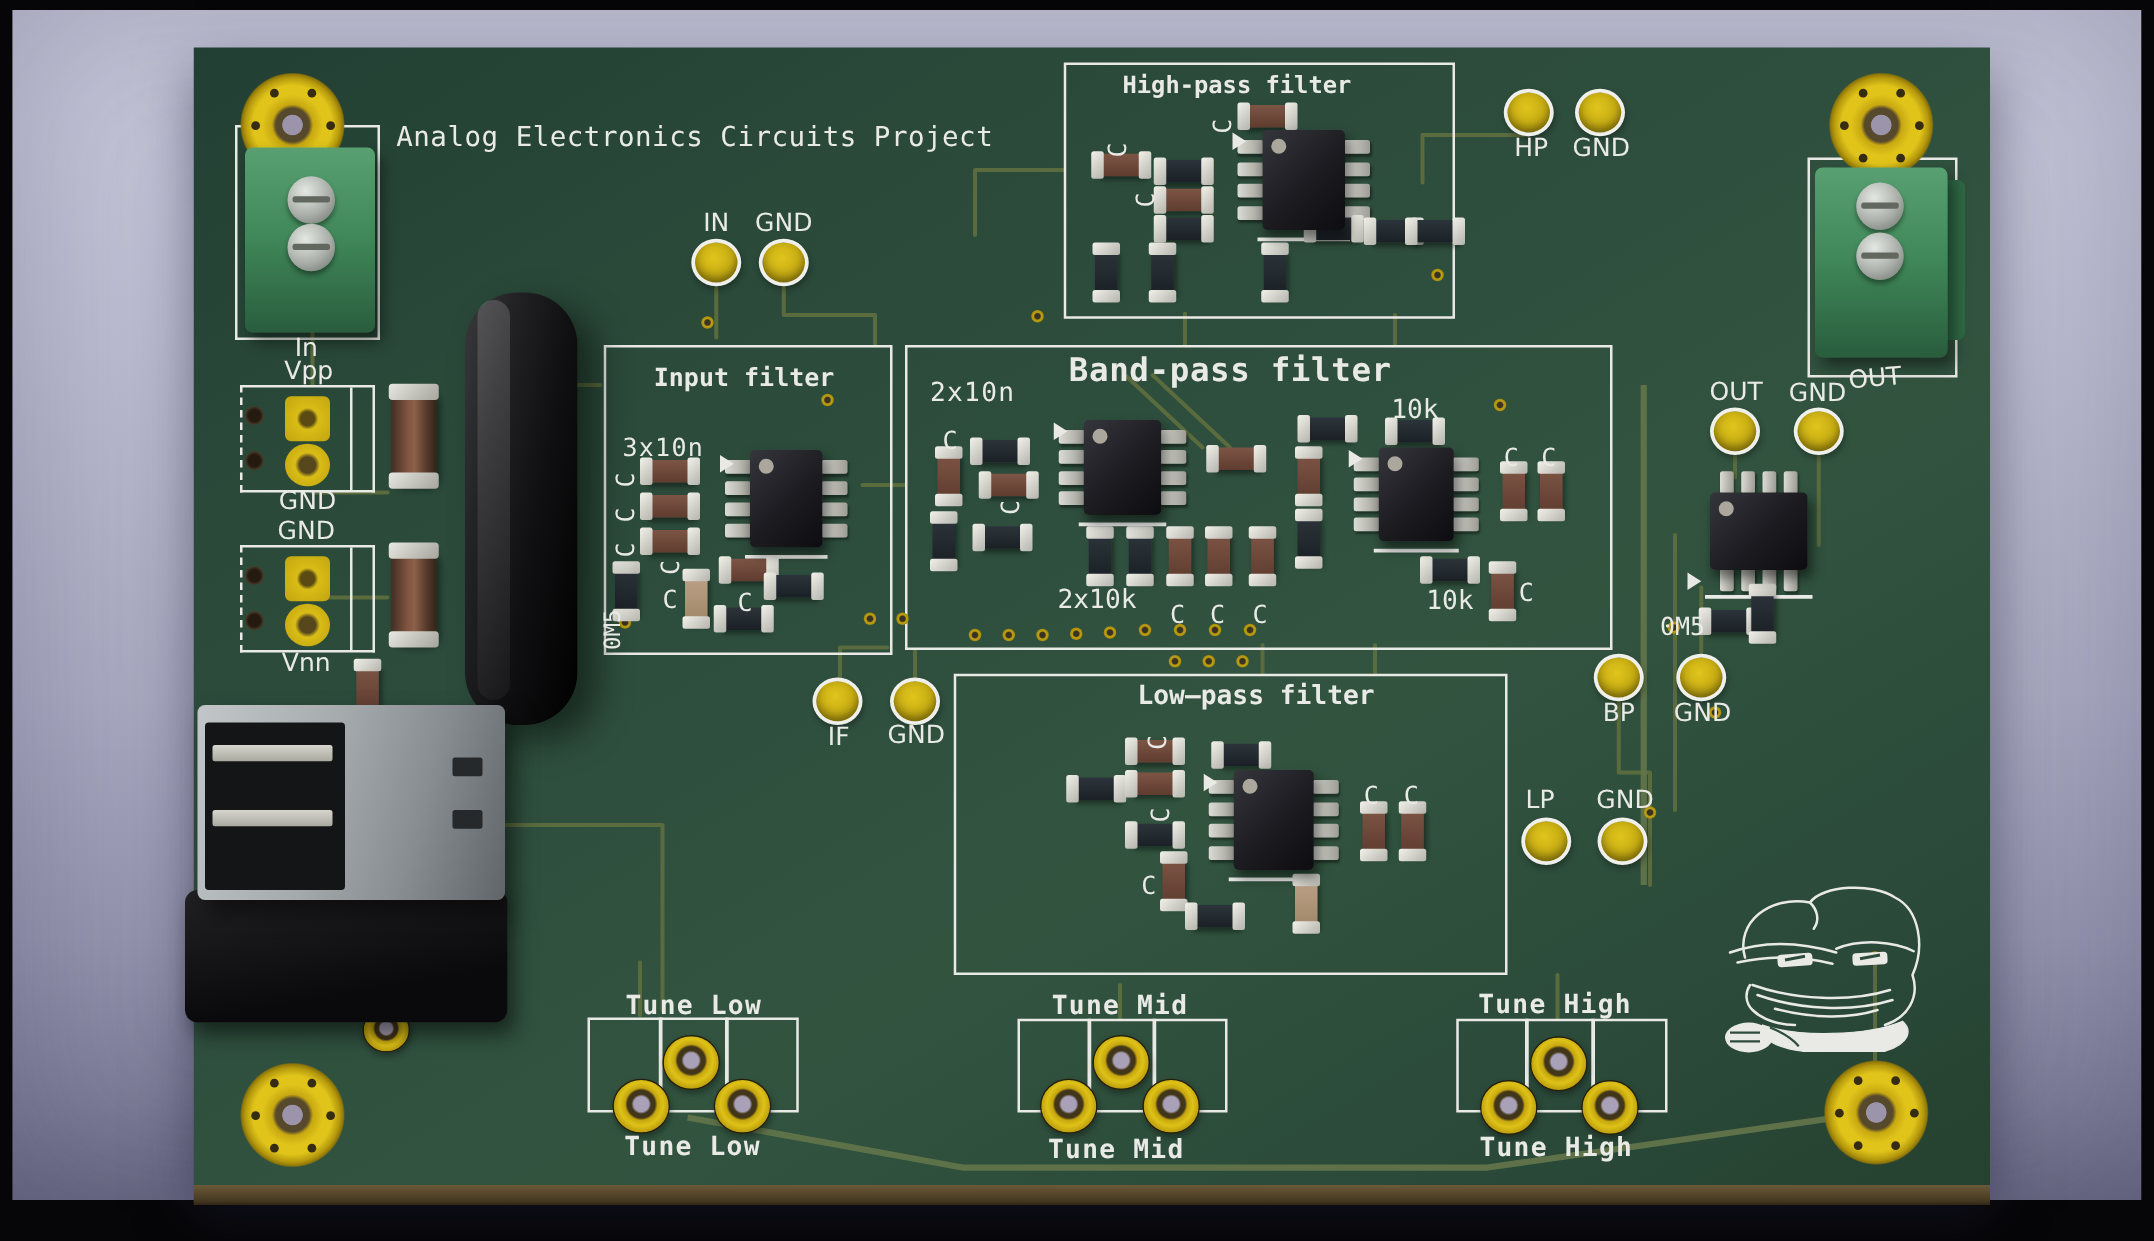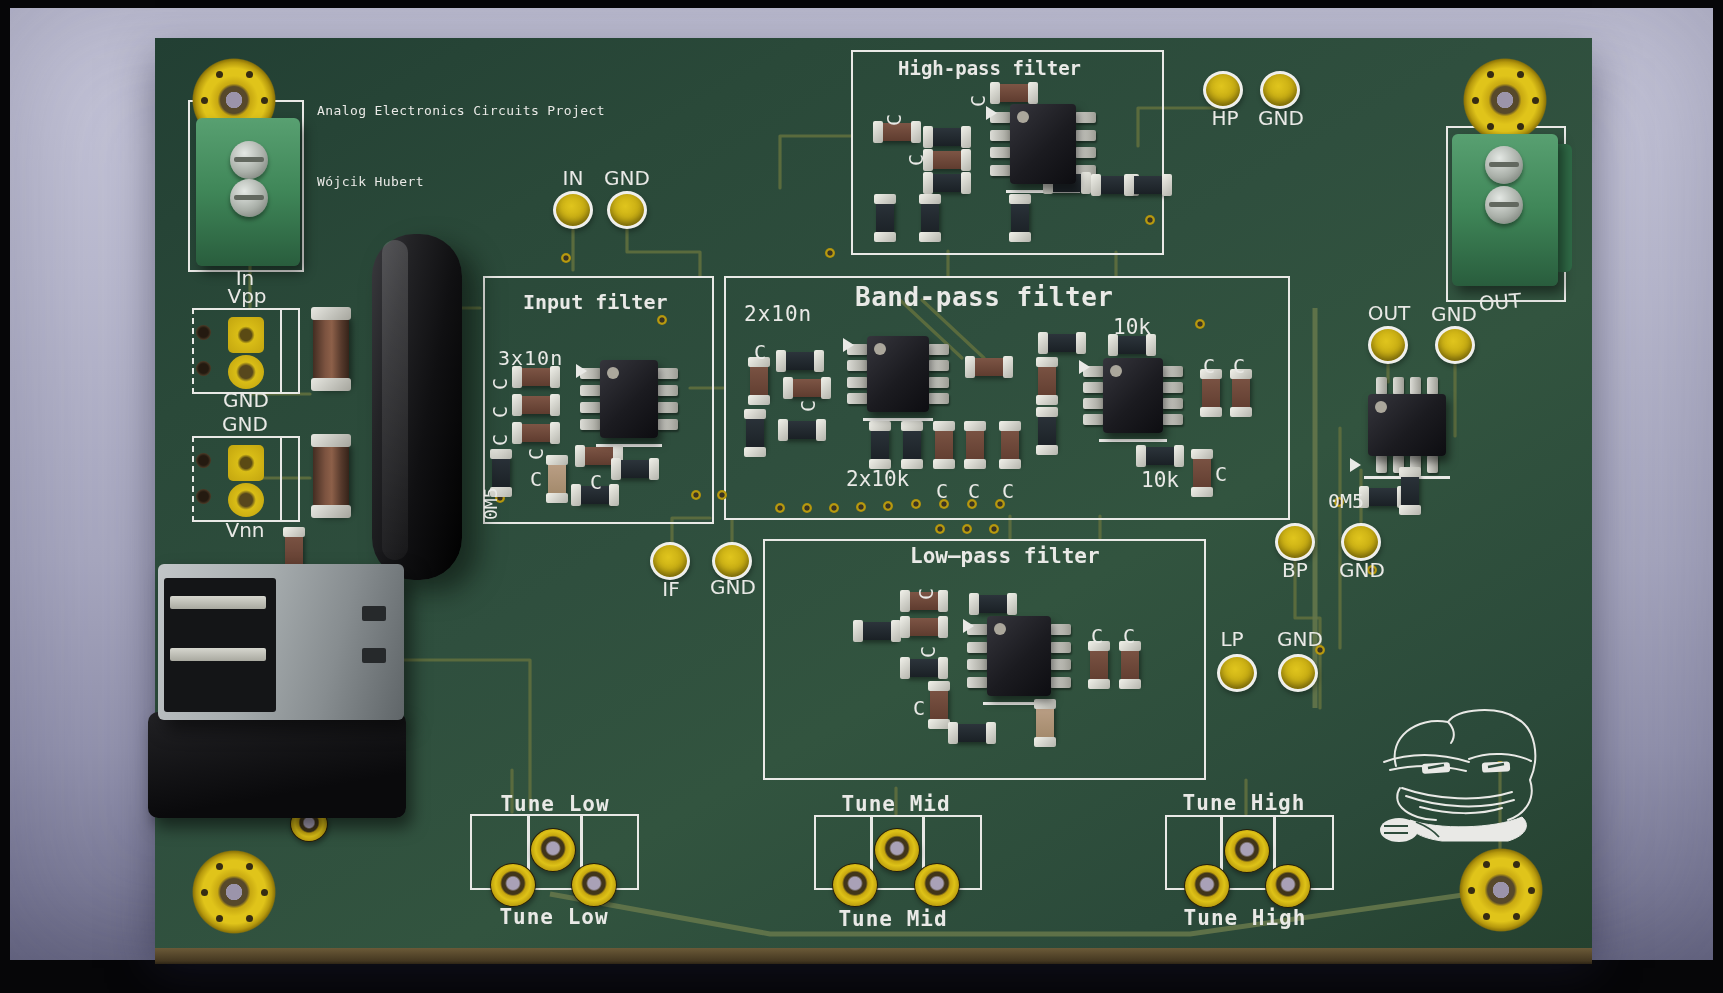--- a/index.html
+++ b/index.html
@@ -117,23 +117,22 @@
       <path d="M680,380 H714"></path>
           <path d="M470,300 H420 V260"></path>
           <path d="M1490,840 V760"></path>
     </g>
     <g fill="none" stroke="#64754a" stroke-width="5" stroke-linejoin="round" opacity=".9">
       <path d="M1305,300 V700"></path>
       <path d="M540,886 L760,926 H1180 L1488,882"></path>
     </g>
   </svg>
 
-  <div class="t" style="left:307px;top:44px;font-size:13px;letter-spacing:.4px;line-height:23.5px">
+  <div class="t" style="left:307px;top:44px;font-size:22px;letter-spacing:.4px;line-height:23.5px">
     <div>Analog Electronics Circuits Project</div>
-    <div>Wójcik Hubert</div>
   </div>
 
   <div class="sbox" style="left:473px;top:268px;width:227px;height:244px"></div>
   <div class="sbox" style="left:841px;top:42px;width:309px;height:201px"></div>
   <div class="sbox" style="left:714px;top:268px;width:562px;height:240px"></div>
   <div class="sbox" style="left:753px;top:531px;width:439px;height:237px"></div>
 
   <span class="t b" style="left:513px;top:284px;font-size:20px">Input filter</span>
   <span class="t b" style="left:888px;top:51px;font-size:19px">High-pass filter</span>
   <span class="t b" style="left:845px;top:276px;font-size:26px;letter-spacing:.5px">Band-pass filter</span>

